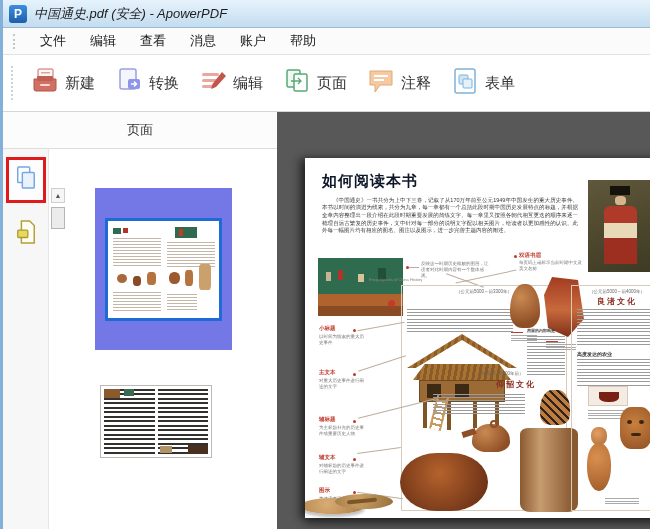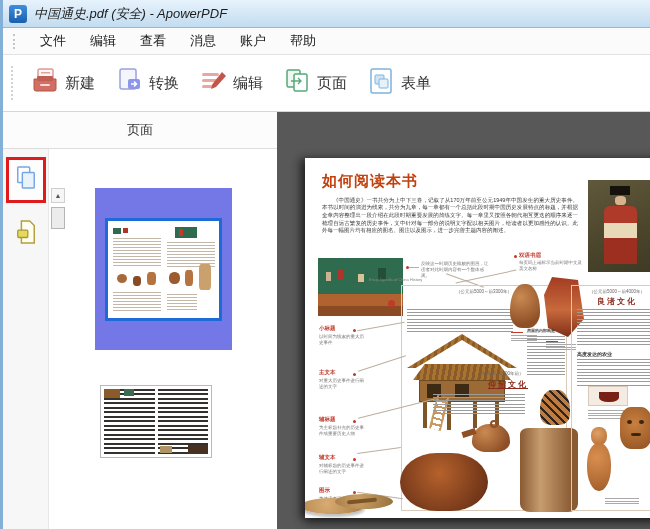--- a/index.html
+++ b/index.html
@@ -50,21 +50,21 @@
   .sb-up{position:absolute;left:1px;top:39px;width:14px;height:15px;background:#f6f6f6;
     border:1px solid #cfcfcf;font-size:7px;color:#555;display:flex;align-items:center;justify-content:center;}
   .sb-thumb{position:absolute;left:1px;top:58px;width:14px;height:22px;background:#ececec;border:1px solid #b5b5b5;}
   
   .main{flex:1;background:#585858;position:relative;overflow:hidden;}
   .page{position:absolute;left:28px;top:46px;width:360px;height:360px;background:#fff;
     box-shadow:-5px 0 8px rgba(0,0,0,.45),0 5px 9px rgba(0,0,0,.5);overflow:hidden;}
   .abs{position:absolute;}
   .sc{transform:scale(.5);transform-origin:0 0;}
   .page-title{font-family:"Liberation Serif","DejaVu Serif",serif;font-weight:bold;
-    font-size:15px;color:#c2410c;letter-spacing:1px;}
+    font-size:15px;color:#0f172a;letter-spacing:1px;}
   .intro{font-size:11px;line-height:1.38;color:#3a3a3a;text-align:justify;text-indent:2em;}
   .red-label{color:#c0392b;font-weight:bold;font-size:11px;}
   .gray-note{color:#777;font-size:9px;line-height:1.25;}
   .sec-date{color:#666;font-size:9px;text-align:center;}
   .sec-title{color:#8b2a1c;font-weight:bold;font-size:8px;text-align:center;letter-spacing:2px;}
   .tx{background:repeating-linear-gradient(to bottom,#9b9b9b 0 1px,transparent 1px 3.2px);}
   .col-box{border:1px solid #d9cbb9;}
   .dot{width:3px;height:3px;border-radius:50%;background:#c0392b;}
   .cline{height:1px;background:#bcae9e;}
   .cap{background:repeating-linear-gradient(to bottom,#aaa 0 1px,transparent 1px 2.6px);}
@@ -136,20 +136,27 @@
       <span><svg viewBox="0 0 30 30">
         <rect x="5" y="4" width="13" height="17" rx="1.5" fill="#eef8f1" stroke="#57a877" stroke-width="1.5"></rect>
         <rect x="12" y="8" width="13" height="17" rx="1.5" fill="#fff" stroke="#57a877" stroke-width="1.5"></rect>
         <path d="M9 15h10m-3-3 3 3-3 3" stroke="#57a877" fill="none" stroke-width="1.3"></path>
           </svg></span>
       <span class="tool-label">页面</span>
     </div>
 
 
 
+    <div class="tool-btn">
+      <span><svg viewBox="0 0 30 30">
+        <path d="M4 5h22v14H14l-5 7v-7H4z" fill="#f5c9a2" stroke="#e2a873"></path>
+        <path d="M8 10h14M8 14h10" stroke="#fff" stroke-width="2"></path>
+          </svg></span>
+      <span class="tool-label">注释</span>
+    </div>
 
     <div class="tool-btn">
       <span><svg viewBox="0 0 30 30">
         <rect x="5" y="3" width="20" height="24" rx="2" fill="#fff" stroke="#7fb3dc" stroke-width="1.5"></rect>
         <rect x="9" y="9" width="9" height="9" rx="1" fill="#cfe4f4" stroke="#7fb3dc"></rect>
         <rect x="13" y="13" width="9" height="9" rx="1" fill="#e6f2fa" stroke="#7fb3dc"></rect>
           </svg></span>
       <span class="tool-label">表单</span>
     </div>
   </div>
@@ -271,21 +278,21 @@
           <span class="abs" style="left:44px;top:68px;width:4px;height:28px;background:#7e5526;"></span>
           <span class="abs" style="left:70px;top:68px;width:4px;height:26px;background:#7e5526;"></span>
           <span class="abs" style="left:92px;top:68px;width:4px;height:24px;background:#7e5526;"></span>
           <span class="abs" style="left:30px;top:62px;width:12px;height:34px;background:repeating-linear-gradient(to bottom,transparent 0 4px,#c89a62 4px 6px),linear-gradient(90deg,#c89a62 0 2px,transparent 2px 10px,#c89a62 10px 12px);transform:rotate(14deg);"></span>
         </div>
 
         <div class="abs sc" style="left:222px;top:170px;width:116px;font-size:8px;font-weight:bold;color:#444;">房屋的内部构造</div>
         <div class="abs tx" style="left:222px;top:178px;width:38px;height:42px;"></div>
 
         <div class="abs sc sec-date" style="left:130px;top:212px;width:260px;">（约4000～2000年前）</div>
-        <div class="abs sec-title" style="left:138px;top:221px;width:130px;text-decoration:underline;">仰韶文化</div>
+        <div class="abs sec-title" style="left:146px;top:221px;width:130px;">仰韶文化</div>
         <div class="abs tx" style="left:128px;top:236px;width:92px;height:22px;"></div>
 
         <div class="abs basin" style="left:95px;top:295px;width:88px;height:58px;"></div>
         <div class="abs" style="left:155px;top:262px;width:60px;height:34px;">
           <span class="abs pot" style="left:12px;top:4px;width:38px;height:28px;"></span>
           <span class="abs" style="left:2px;top:10px;width:14px;height:6px;background:#8f4f26;transform:rotate(-18deg);"></span>
           <span class="abs" style="left:30px;top:0;width:8px;height:8px;border:2px solid #8f4f26;border-radius:50%;background:transparent;"></span>
         </div>
         <div class="abs cyl" style="left:215px;top:270px;width:58px;height:84px;"></div>
         <div class="abs zigzag" style="left:235px;top:232px;width:30px;height:35px;border-radius:40% 40% 35% 35%/55% 55% 30% 30%;"></div>

